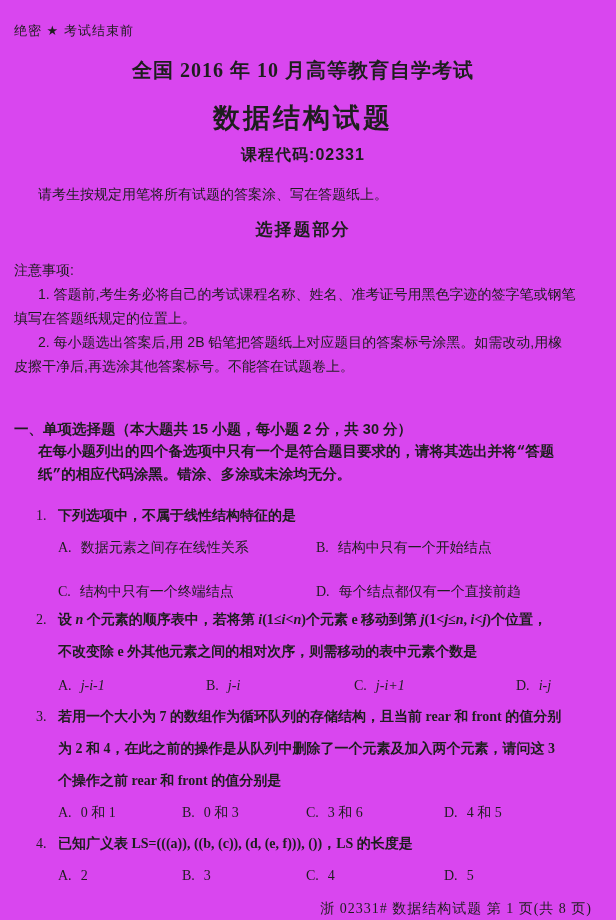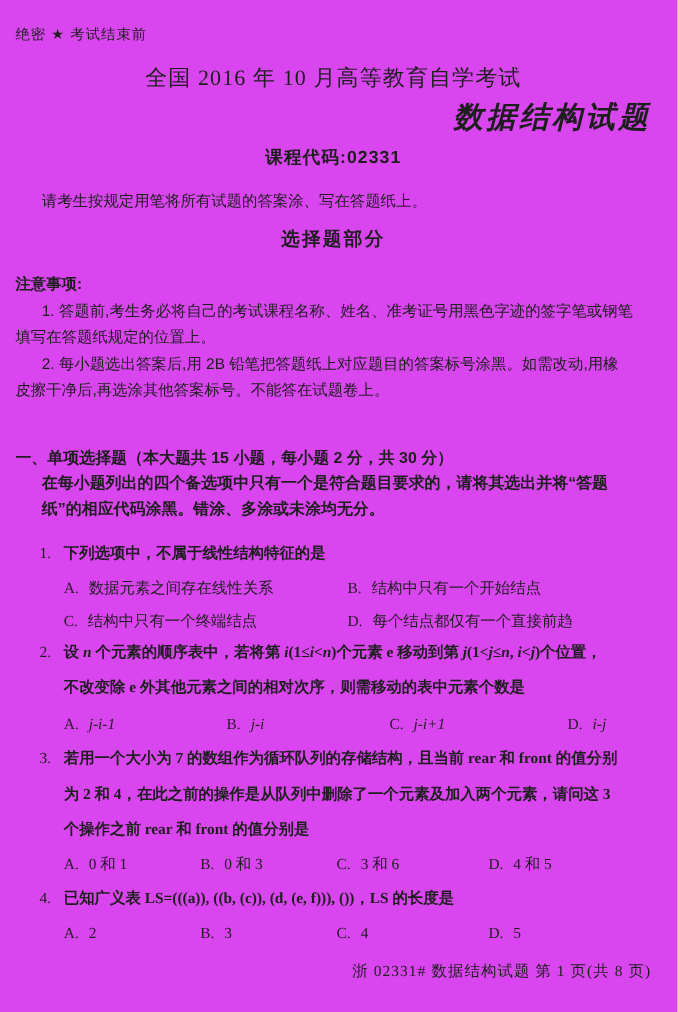--- a/index.html
+++ b/index.html
@@ -12,46 +12,46 @@
     background: #d946ef;
     color: #1e1e1e;
     font-family: "Liberation Serif", "DejaVu Serif", serif;
     padding: 22px 24px 0 14px;
     overflow: hidden;
   }
   .hei { font-family: "Liberation Sans", "DejaVu Sans", sans-serif; }
 
   .secret { font-size: 13px; letter-spacing: 1px; }
 
-  .title    { text-align: center; font-size: 20px; font-weight: normal; margin-top: 17px; letter-spacing: 1px; }
-  .subtitle { text-align: right; font-size: 27px; font-weight: bold; margin-top: 4px; letter-spacing: 3px; font-style: italic; }
+  .title    { text-align: center; font-size: 20px; font-weight: bold; margin-top: 17px; letter-spacing: 1px; }
+  .subtitle { text-align: center; font-size: 27px; font-weight: bold; margin-top: 16px; letter-spacing: 3px; }
   .course   { text-align: center; font-size: 16px; font-weight: bold; margin-top: 9px; letter-spacing: 1px; }
 
   .instruction { font-size: 14px; margin-top: 20px; text-indent: 24px; }
 
   .part-title { text-align: center; font-size: 17px; font-weight: bold; margin-top: 14px; letter-spacing: 2px; }
 
   .notes { margin-top: 17px; font-size: 14px; line-height: 24px; }
-  .notes-title { font-weight: bold; }
+  .notes-title { font-weight: normal; }
   .note-indent { text-indent: 24px; }
 
   .sec-head { margin-top: 40px; font-weight: bold; font-size: 14.5px; line-height: 23px; }
-  .sec-sub  { padding-left: 24px; }
+  .sec-sub  { padding-left: 24px; font-family: Liberation Mono, monospace; }
 
   .question { position: relative; padding-left: 44px; font-size: 14px; }
   .qnum { position: absolute; left: 22px; top: 0; line-height: 32px; }
   .stem-line { line-height: 32px; font-weight: bold; }
 
   .q1 { margin-top: 13px; }
   .q2 { margin-top: 2px; }
   .q3 { margin-top: 5px; }
   .q4 { margin-top: 5px; }
 
   .opts { display: grid; line-height: 20px; }
-  .opts-2col { grid-template-columns: 258px 1fr; row-gap: 10px; margin-top: 6px; }
+  .opts-2col { grid-template-columns: 258px 1fr; row-gap: 24px; margin-top: 6px; }
   .opts-4col { grid-template-columns: 124px 124px 138px 1fr; margin-top: 6px; }
   .q2 .opts-4col { margin-top: 8px; gap: 24px; }
   .opt-label { display: inline-block; margin-right: 9px; }
 
   .it { font-style: italic; }
 
   .emph { position: relative; }
   .emph::after {
     content: "\2022";
     position: absolute;

